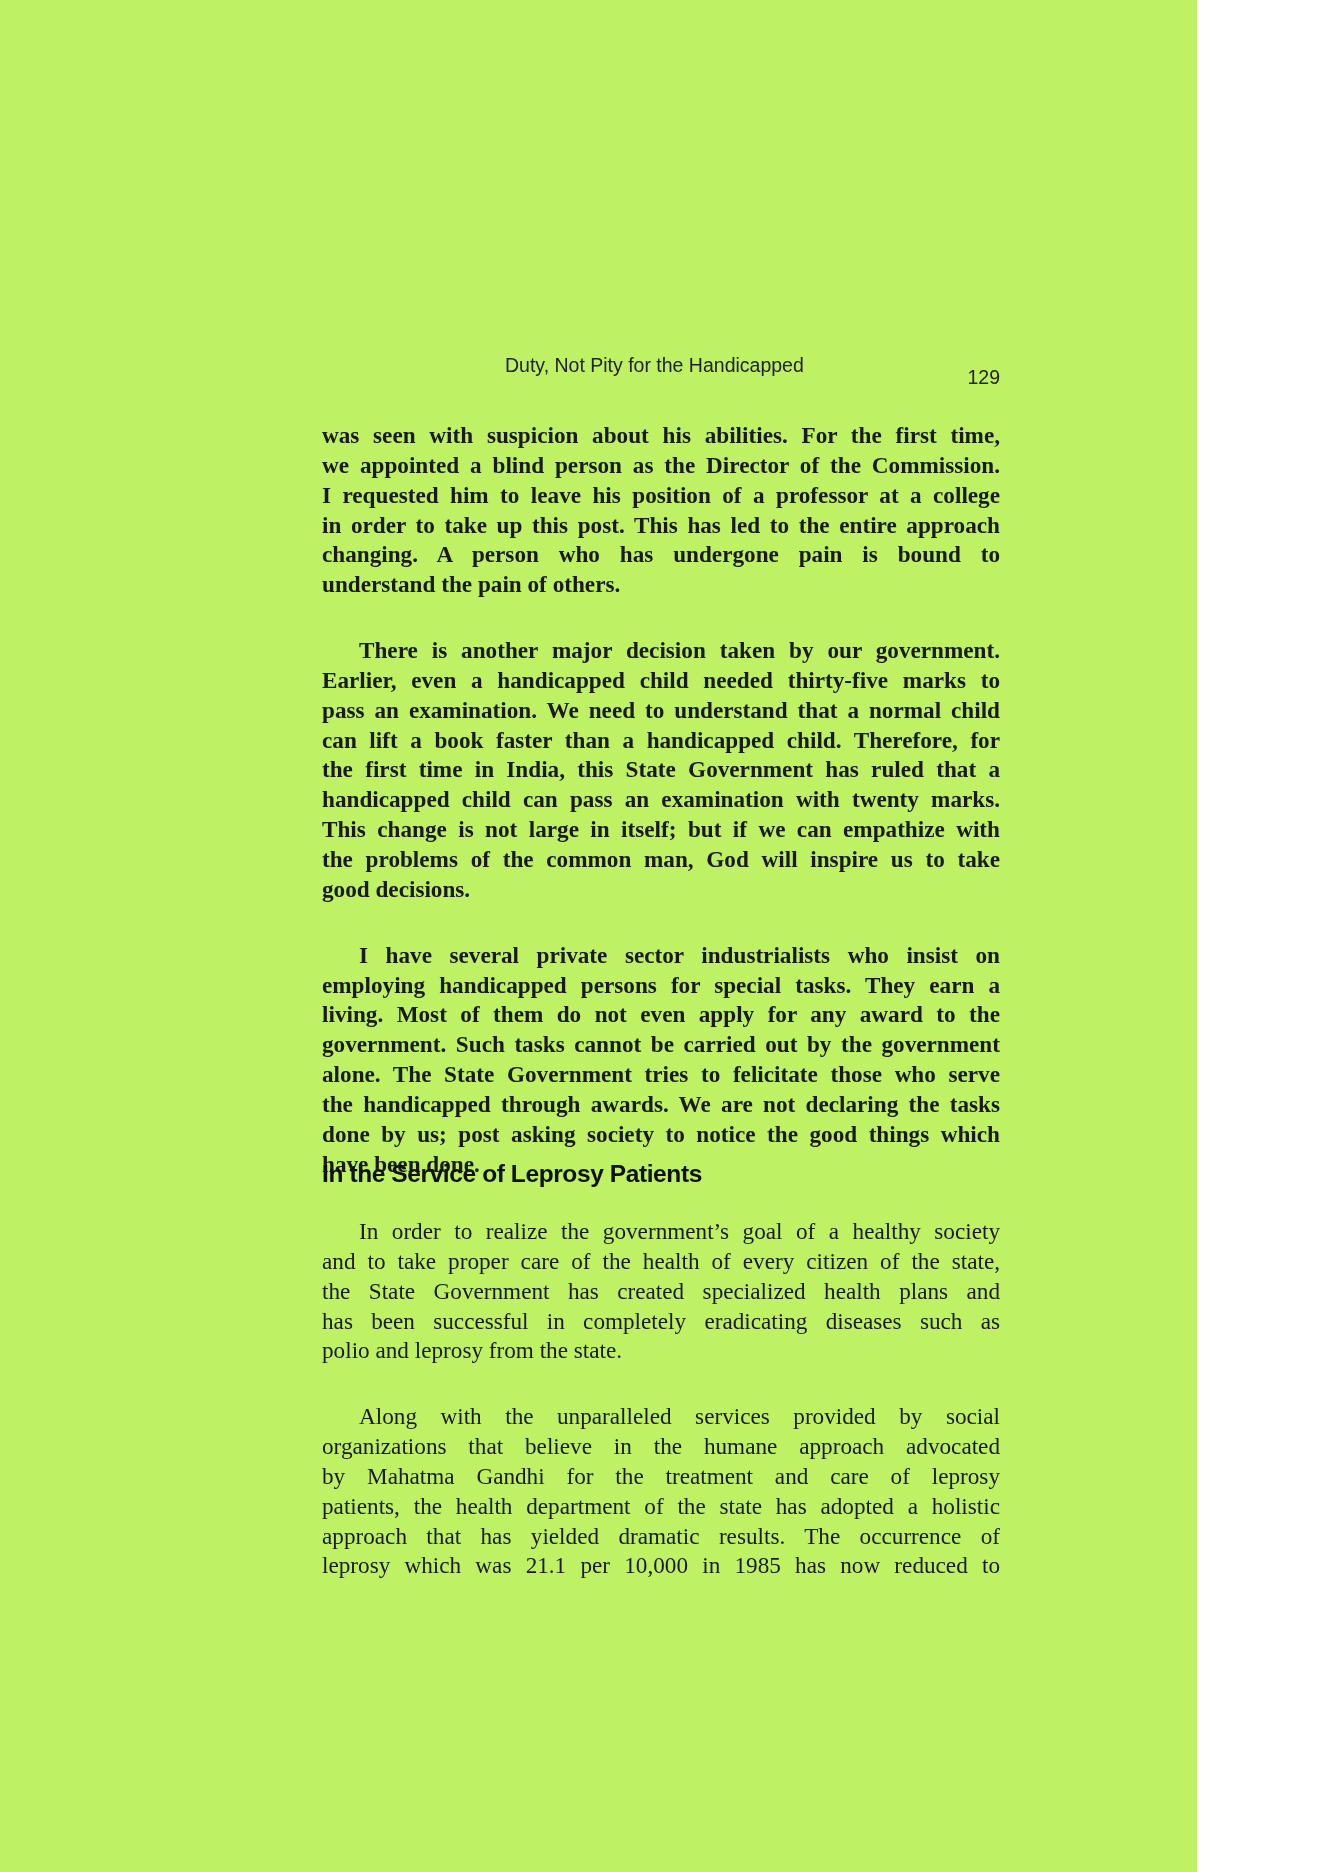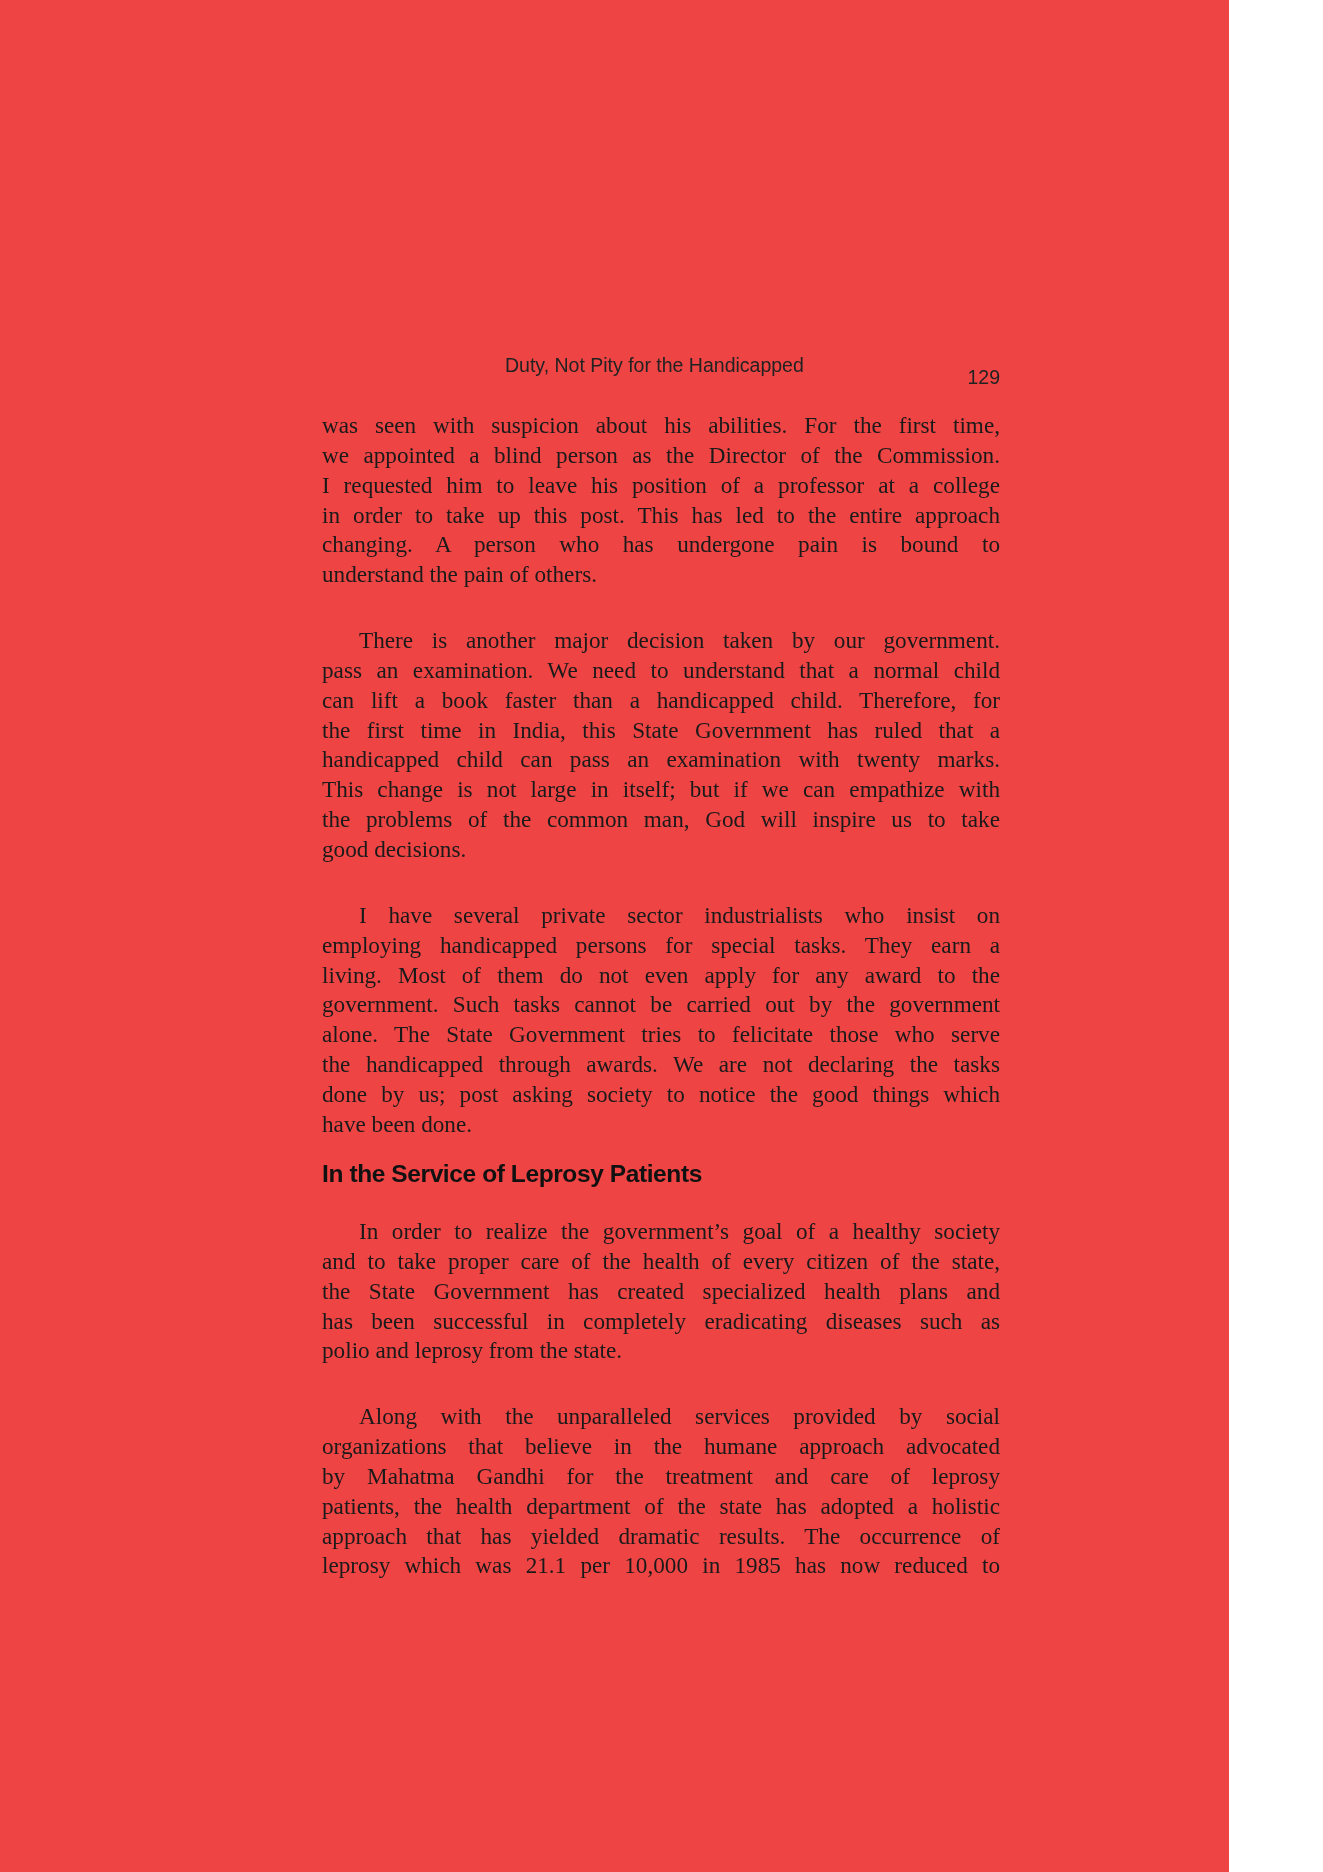--- a/index.html
+++ b/index.html
@@ -1,17 +1,17 @@
 <!DOCTYPE html>
 <html><head>
 <meta charset="utf-8">
 <style>
   html, body { margin: 0; padding: 0; background: #ffffff; }
   body { width: 1323px; height: 1872px; position: relative; overflow: hidden; color: #1a1a1a; }
-  .page { position: absolute; left: 0; top: 0; width: 1197px; height: 1872px; background: #ef4444; padding-left: 32px; }
+  .page { position: absolute; left: 0; top: 0; width: 1197px; height: 1872px; background: #bef264; }
   .running-head { position: absolute; left: 322px; top: 352px; width: 678px; height: 26px;
     font-family: "Liberation Sans", sans-serif; font-size: 19.5px; line-height: 26px; color: #222; }
   .running-title { position: absolute; left: 183px; top: 0; white-space: nowrap; }
   .page-number { position: absolute; right: 0; top: 12px; white-space: nowrap; }
   .block { position: absolute; left: 322px; width: 678px;
     font-family: "Liberation Serif", serif; font-size: 23.2px; line-height: 29.85px; color: #1a1a1a; }
   .line { display: block; height: 29.85px; white-space: nowrap; text-align: justify; text-align-last: justify; overflow: visible; }
   .line.last { text-align-last: left; }
   .line.indent { padding-left: 37px; margin-top: 36px; }
   .heading { position: absolute; left: 322px; top: 1159px; width: 678px;
@@ -22,33 +22,34 @@
 </head>
 <body>
 
 <div class="page">
 
   <div class="running-head">
     <span class="running-title">Duty, Not Pity for the Handicapped</span>
     <span class="page-number">129</span>
   </div>
 
-  <div class="block" id="block-a" style="top:411px;">
+  <div class="block" id="block-a" style="top:421px;font-weight:bold;">
 
     <div class="para">
       <span class="line">was seen with suspicion about his abilities. For the first time,</span>
       <span class="line">we appointed a blind person as the Director of the Commission.</span>
       <span class="line">I requested him to leave his position of a professor at a college</span>
       <span class="line">in order to take up this post. This has led to the entire approach</span>
       <span class="line">changing. A person who has undergone pain is bound to</span>
       <span class="line last">understand the pain of others.</span>
     </div>
 
     <div class="para">
       <span class="line indent">There is another major decision taken by our government.</span>
+      <span class="line">Earlier, even a handicapped child needed thirty-five marks to</span>
       <span class="line">pass an examination. We need to understand that a normal child</span>
       <span class="line">can lift a book faster than a handicapped child. Therefore, for</span>
       <span class="line">the first time in India, this State Government has ruled that a</span>
       <span class="line">handicapped child can pass an examination with twenty marks.</span>
       <span class="line">This change is not large in itself; but if we can empathize with</span>
       <span class="line">the problems of the common man, God will inspire us to take</span>
       <span class="line last">good decisions.</span>
     </div>
 
     <div class="para">

